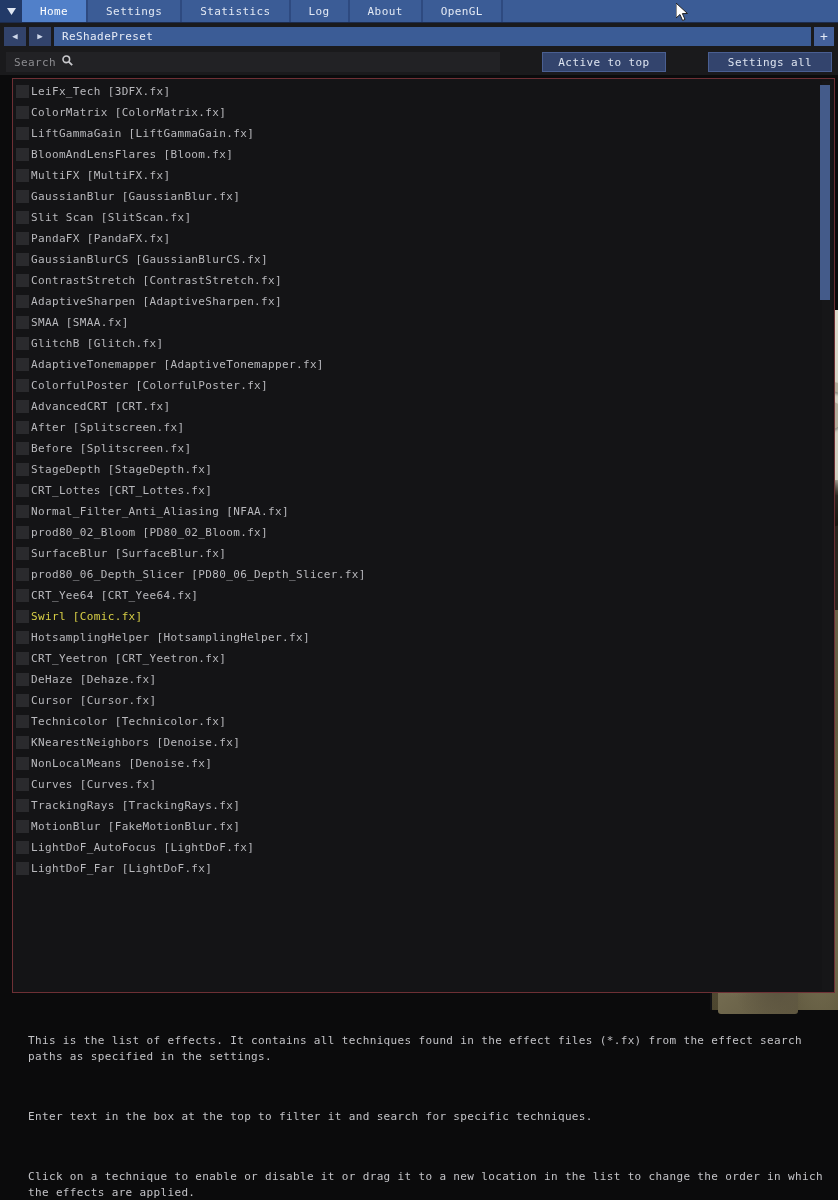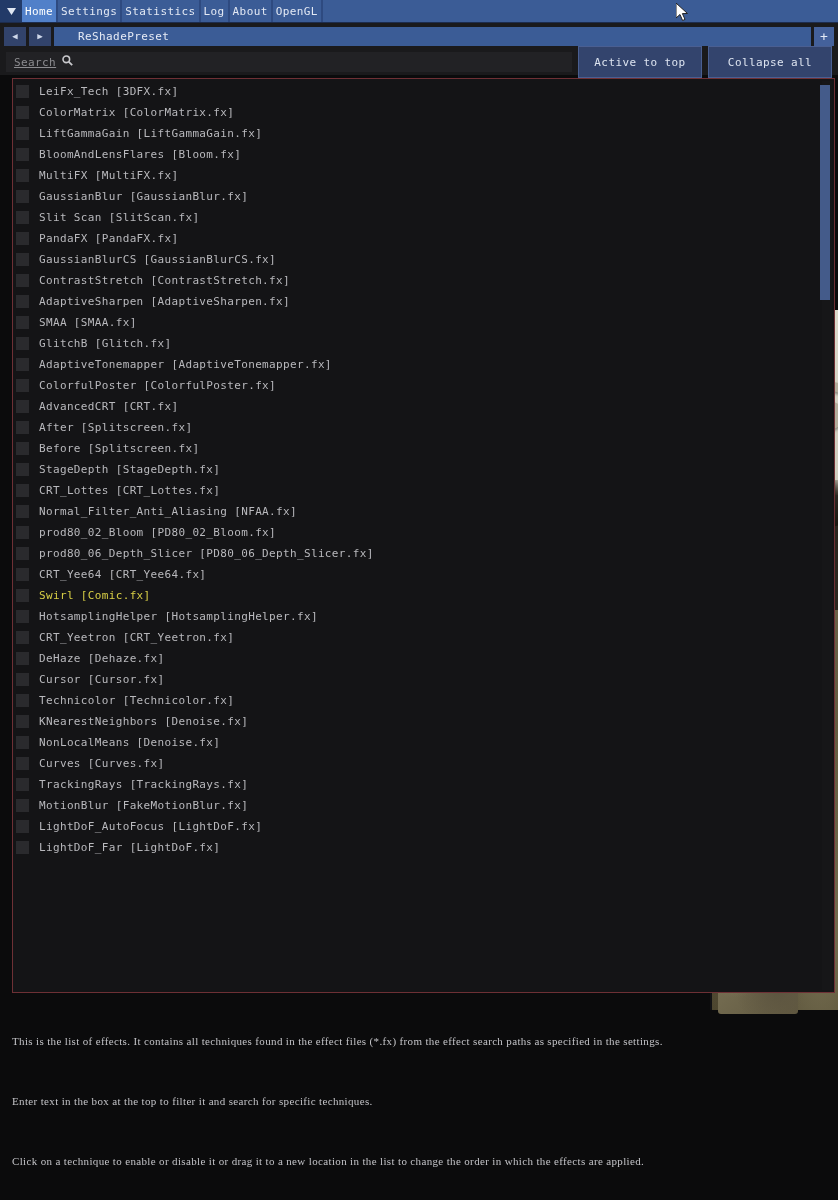--- a/index.html
+++ b/index.html
@@ -173,21 +173,21 @@
     width: 22px;
     display: flex;
     align-items: center;
     justify-content: center;
     background: #223a68;
     color: #dfe6f2;
     cursor: pointer;
   }
   .tab-menu-btn svg { display: block; }
   .tab {
-    padding: 0 3px;
+    padding: 0 18px;
     display: flex;
     align-items: center;
     color: #e3e9f4;
     background: #3b5c96;
     margin-right: 2px;
     font-size: 11px;
     letter-spacing: .4px;
     cursor: pointer;
     white-space: nowrap;
   }
@@ -221,21 +221,21 @@
     font-size: 9px;
     cursor: pointer;
   }
   .preset-field {
     flex: 1 1 auto;
     height: 19px;
     background: #3b5c96;
     color: #e7ecf6;
     display: flex;
     align-items: center;
-    padding-left: 24px;
+    padding-left: 8px;
     font-size: 11px;
     letter-spacing: .4px;
     cursor: text;
   }
   .plus-btn {
     width: 20px;
     height: 19px;
     background: #44619b;
     color: #e3eaf6;
     display: flex;
@@ -261,36 +261,36 @@
     height: 20px;
     background: #222225;
     color: #8c8c90;
     display: flex;
     align-items: center;
     gap: 6px;
     padding-left: 8px;
     font-size: 11px;
     letter-spacing: .4px;
     cursor: text;
-    text-decoration: underline;
   }
   .search-icon { color: #c9c9cd; font-size: 11px; }
   .tool-btn {
-    height: 32px;
+    height: 20px;
     min-width: 124px;
     background: #33446d;
     border: 1px solid #4a5f92;
     color: #dde4f0;
     display: flex;
     align-items: center;
     justify-content: center;
     font-size: 11px;
     letter-spacing: .4px;
     cursor: pointer;
     box-sizing: border-box;
+    margin-left: 36px;
   }
 
   
   #listwrap {
     position: relative;
     height: 915px;
     margin: 3px 3px 0 12px;
     border: 1px solid #6e3035;
     background: #141416;
     box-sizing: border-box;
@@ -300,21 +300,21 @@
   #list {
     position: absolute;
     left: 0; top: 2px; right: 14px; bottom: 0;
     overflow: hidden;
   }
   .effect-row {
     height: 21px;
     display: flex;
     align-items: center;
     padding-left: 3px;
-    gap: 10px;
+    gap: 2px;
     cursor: pointer;
   }
   .checkbox {
     width: 13px;
     height: 13px;
     background: #2a2a2d;
     flex: 0 0 auto;
   }
   .effect-label {
     color: #b9b9bd;
@@ -346,21 +346,21 @@
   
   #helptext {
     margin: 8px 12px 0 12px;
     color: #c3c3c7;
     font-size: 11px;
     line-height: 16px;
     letter-spacing: .35px;
     flex: 1 1 auto;
     white-space: pre-wrap;
   }
-  #helptext p { margin: 0 0 12px 0; font-family: Liberation Serif, serif; }
+  #helptext p { margin: 0 0 12px 16px; }
   #helptext p:last-child { margin-bottom: 0; }
 
   
   #cursor {
     position: absolute;
     left: 676px;
     top: 3px;
     z-index: 50;
     pointer-events: none;
   }
@@ -415,21 +415,21 @@
     <div class="search-box">
       <span>Search</span>
       <span class="search-icon">
         <svg width="11" height="11" viewBox="0 0 11 11">
           <circle cx="4.3" cy="4.3" r="3.3" fill="none" stroke="#c9c9cd" stroke-width="1.6"></circle>
           <line x1="6.8" y1="6.8" x2="10.2" y2="10.2" stroke="#c9c9cd" stroke-width="1.8"></line>
         </svg>
       </span>
     </div>
     <div class="tool-btn">Active to top</div>
-    <div class="tool-btn">Collapse all</div>
+    <div class="tool-btn">Settings all</div>
   </div>
 
   <div id="listwrap">
     <div id="list">
         <div class="effect-row">
           <div class="checkbox"></div>
           <div class="effect-label">LeiFx_Tech [3DFX.fx]</div>
         </div>
         <div class="effect-row">
           <div class="checkbox"></div>
@@ -507,20 +507,24 @@
           <div class="checkbox"></div>
           <div class="effect-label">CRT_Lottes [CRT_Lottes.fx]</div>
         </div>
         <div class="effect-row">
           <div class="checkbox"></div>
           <div class="effect-label">Normal_Filter_Anti_Aliasing [NFAA.fx]</div>
         </div>
         <div class="effect-row">
           <div class="checkbox"></div>
           <div class="effect-label">prod80_02_Bloom [PD80_02_Bloom.fx]</div>
+        </div>
+        <div class="effect-row">
+          <div class="checkbox"></div>
+          <div class="effect-label">SurfaceBlur [SurfaceBlur.fx]</div>
         </div>
         <div class="effect-row">
           <div class="checkbox"></div>
           <div class="effect-label">prod80_06_Depth_Slicer [PD80_06_Depth_Slicer.fx]</div>
         </div>
         <div class="effect-row">
           <div class="checkbox"></div>
           <div class="effect-label">CRT_Yee64 [CRT_Yee64.fx]</div>
         </div>
         <div class="effect-row highlight">

